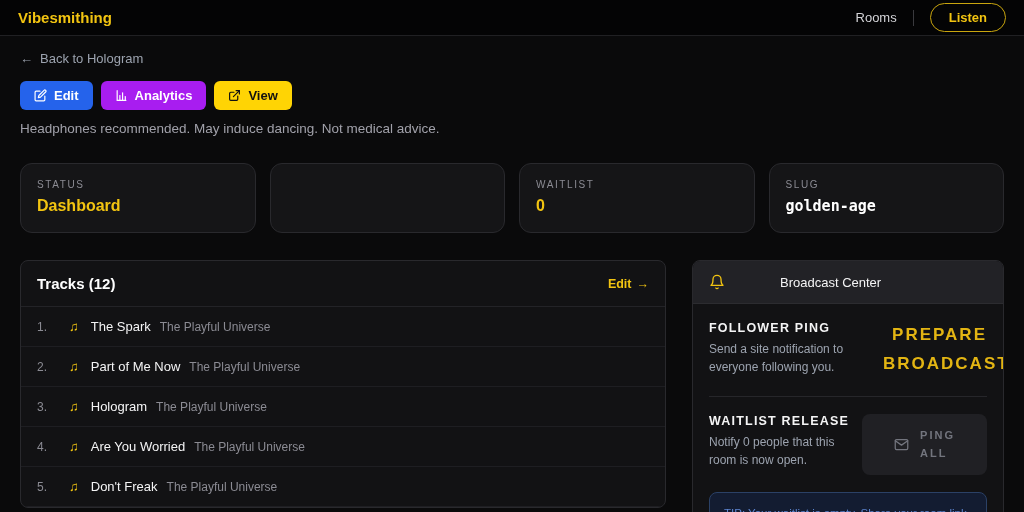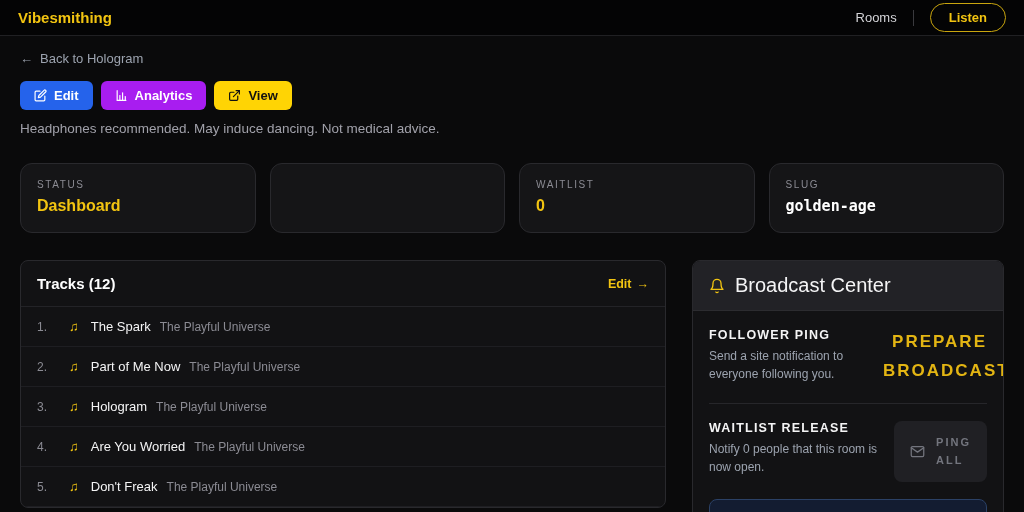--- a/index.html
+++ b/index.html
@@ -72,35 +72,35 @@
   .track-num { width:26px; color:#8b8b93; font-size:12px; }
   .track-note { color:#f2c411; font-size:13px; margin:0 12px 0 6px; }
   .track-title { color:#f4f4f5; font-size:13px; font-weight:400; margin-right:9px; }
   .track-artist { color:#8b8b93; font-size:12px; }
   
   .bc-header {
     display:flex; align-items:center; gap:10px;
     background:#222226; padding:13px 16px; border-bottom:1px solid #2c2c30;
   }
   .bc-header svg { width:16px; height:16px; color:#f2c411; }
-  .bc-title { font-size:20px; color:#f4f4f5; }
+  .bc-title { font-size:13px; color:#f4f4f5;margin-left:45px; }
   .bc-body { padding:17px 16px; }
   .bc-section { display:flex; justify-content:flex-start; gap:12px; }
   .bc-sec-text { max-width:178px; }
   .bc-sec-title { font-size:12.5px; font-weight:bold; letter-spacing:1.2px; color:#f4f4f5; }
   .bc-sec-desc { margin-top:5px; font-size:12px; line-height:1.5; color:#9ca3af; }
   .bc-link {
     color:#e3b513; font-size:17px; font-weight:bold; letter-spacing:2px;
     text-align:right; line-height:1.7; width:104px; align-self:center; cursor:pointer;
   }
   .bc-divider { height:1px; background:#26262a; margin:17px 0; }
   .ping-btn {
     background:#202024; border:none; border-radius:8px;
     color:#73757e; font-size:11px; font-weight:bold; letter-spacing:2px;
-    padding:12px 16px; display:flex; align-items:center; gap:11px;
+    padding:12px 32px; display:flex; align-items:center; gap:11px;
     font-family:inherit; line-height:1.7; text-align:left; align-self:center; cursor:pointer;
   }
   .ping-btn svg { width:15px; height:15px; flex:none; }
   .tip-box {
     margin-top:17px; background:#131c31; border:1px solid #2b4166;
     border-radius:8px; padding:10px 14px;
     color:#5d85d0; font-size:11.5px; line-height:1.75;
   }
 </style>
 </head>

